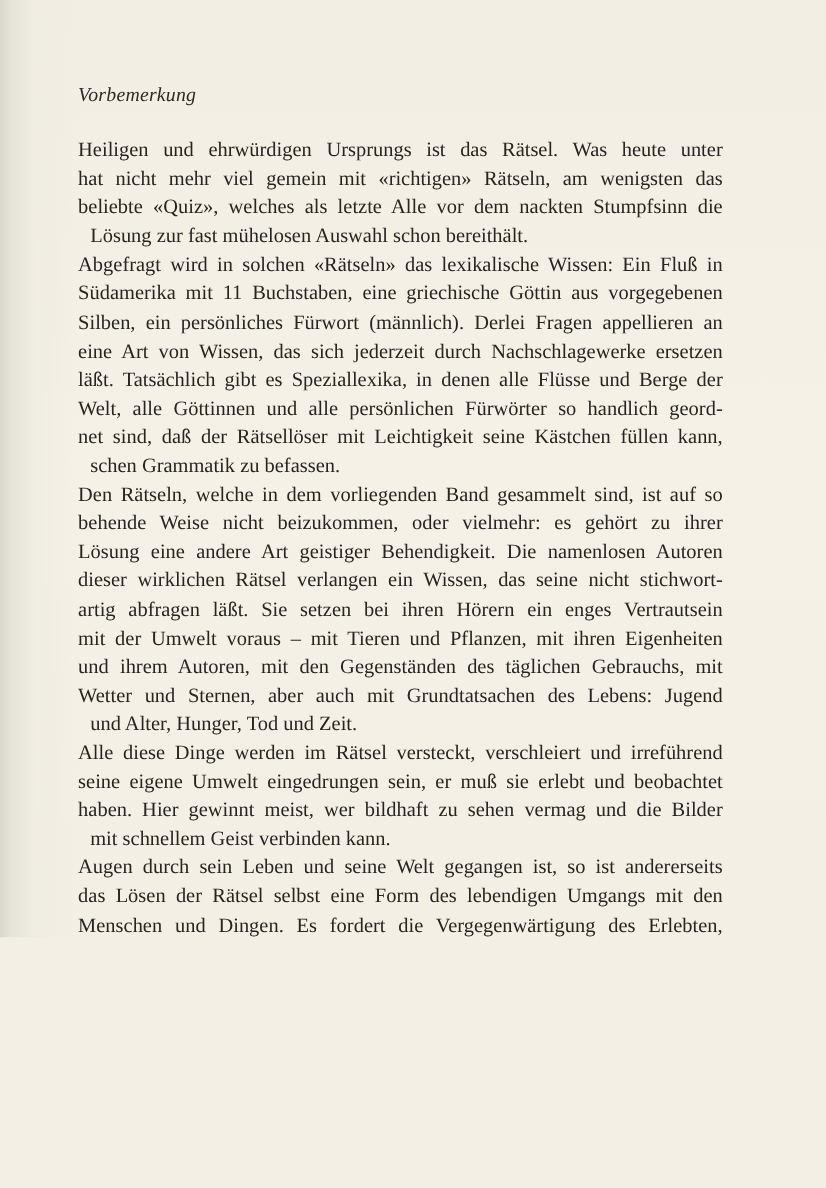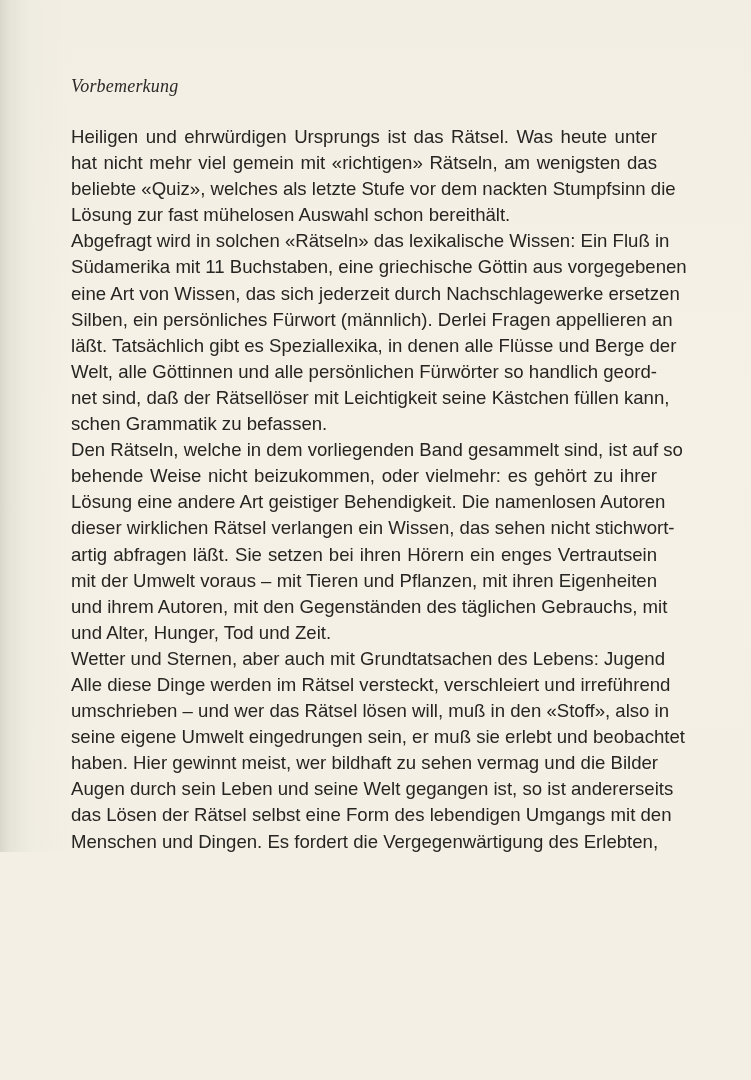--- a/index.html
+++ b/index.html
@@ -29,39 +29,40 @@
       font-style: italic;
       font-size: 18px;
       color: #2b2a28;
       letter-spacing: 0.2px;
     }
     .body-text {
       position: absolute;
       left: 71px;
       top: 124px;
       width: 586px;
-      font-family: Liberation Sans, sans-serif;
+      font-family: Liberation Serif, serif;
       font-size: 18.6px;
       line-height: 26.1px;
       color: #262522;
       text-align: justify;
     }
     .para {
       margin: 0;
       text-indent: 0;
     }
     .line {
       display: block;
       text-align: justify;
       text-align-last: justify;
       white-space: nowrap;
       height: 26.1px;
     }
     .line.last {
       text-align-last: left;
+      margin-left: 11px;
     }
     .page-number {
       position: absolute;
       left: 70px;
       top: 977px;
       font-family: "Liberation Serif", serif;
       font-style: italic;
       font-size: 19px;
       color: #2b2a28;
     }
@@ -69,49 +70,49 @@
 </head>
 <body>
 
 <div class="page">
   <div class="heading">Vorbemerkung</div>
 
   <div class="body-text">
     <p class="para">
       <span class="line">Heiligen und ehrwürdigen Ursprungs ist das Rätsel. Was heute unter</span>
       <span class="line">hat nicht mehr viel gemein mit «richtigen» Rätseln, am wenigsten das</span>
-      <span class="line">beliebte «Quiz», welches als letzte Stufe vor dem nackten Stumpfsinn die</span>
+      <span class="line">beliebte «Quiz», welches als letzte Alle vor dem nackten Stumpfsinn die</span>
       <span class="line last">Lösung zur fast mühelosen Auswahl schon bereithält.</span>
     </p>
     <p class="para">
       <span class="line">Abgefragt wird in solchen «Rätseln» das lexikalische Wissen: Ein Fluß in</span>
       <span class="line">Südamerika mit 11 Buchstaben, eine griechische Göttin aus vorgegebenen</span>
+      <span class="line">Silben, ein persönliches Fürwort (männlich). Derlei Fragen appellieren an</span>
       <span class="line">eine Art von Wissen, das sich jederzeit durch Nachschlagewerke ersetzen</span>
-      <span class="line">Silben, ein persönliches Fürwort (männlich). Derlei Fragen appellieren an</span>
       <span class="line">läßt. Tatsächlich gibt es Speziallexika, in denen alle Flüsse und Berge der</span>
       <span class="line">Welt, alle Göttinnen und alle persönlichen Fürwörter so handlich geord-</span>
       <span class="line">net sind, daß der Rätsellöser mit Leichtigkeit seine Kästchen füllen kann,</span>
       <span class="line last">schen Grammatik zu befassen.</span>
     </p>
     <p class="para">
       <span class="line">Den Rätseln, welche in dem vorliegenden Band gesammelt sind, ist auf so</span>
       <span class="line">behende Weise nicht beizukommen, oder vielmehr: es gehört zu ihrer</span>
       <span class="line">Lösung eine andere Art geistiger Behendigkeit. Die namenlosen Autoren</span>
-      <span class="line">dieser wirklichen Rätsel verlangen ein Wissen, das sehen nicht stichwort-</span>
+      <span class="line">dieser wirklichen Rätsel verlangen ein Wissen, das seine nicht stichwort-</span>
       <span class="line">artig abfragen läßt. Sie setzen bei ihren Hörern ein enges Vertrautsein</span>
       <span class="line">mit der Umwelt voraus – mit Tieren und Pflanzen, mit ihren Eigenheiten</span>
       <span class="line">und ihrem Autoren, mit den Gegenständen des täglichen Gebrauchs, mit</span>
+      <span class="line">Wetter und Sternen, aber auch mit Grundtatsachen des Lebens: Jugend</span>
       <span class="line last">und Alter, Hunger, Tod und Zeit.</span>
-      <span class="line">Wetter und Sternen, aber auch mit Grundtatsachen des Lebens: Jugend</span>
     </p>
     <p class="para">
       <span class="line">Alle diese Dinge werden im Rätsel versteckt, verschleiert und irreführend</span>
-      <span class="line">umschrieben – und wer das Rätsel lösen will, muß in den «Stoff», also in</span>
       <span class="line">seine eigene Umwelt eingedrungen sein, er muß sie erlebt und beobachtet</span>
       <span class="line">haben. Hier gewinnt meist, wer bildhaft zu sehen vermag und die Bilder</span>
+      <span class="line last">mit schnellem Geist verbinden kann.</span>
     </p>
     <p class="para">
       <span class="line">Augen durch sein Leben und seine Welt gegangen ist, so ist andererseits</span>
       <span class="line">das Lösen der Rätsel selbst eine Form des lebendigen Umgangs mit den</span>
       <span class="line">Menschen und Dingen. Es fordert die Vergegenwärtigung des Erlebten,</span>
       <span class="line">es fordert, daß man in Gedanken die Bilder und Erfahrungen an sich vor-</span>
     </p>
   </div>
 
   <div class="page-number">5</div>

